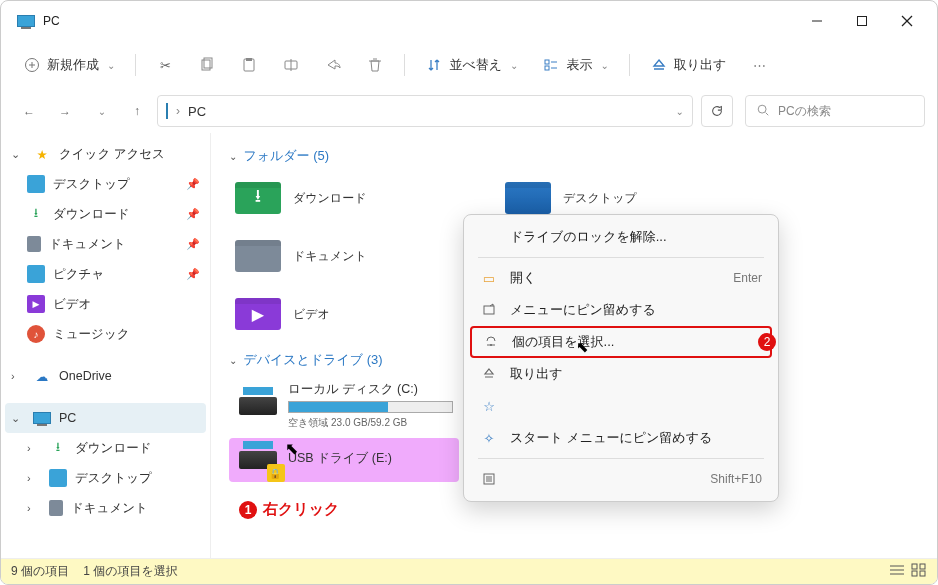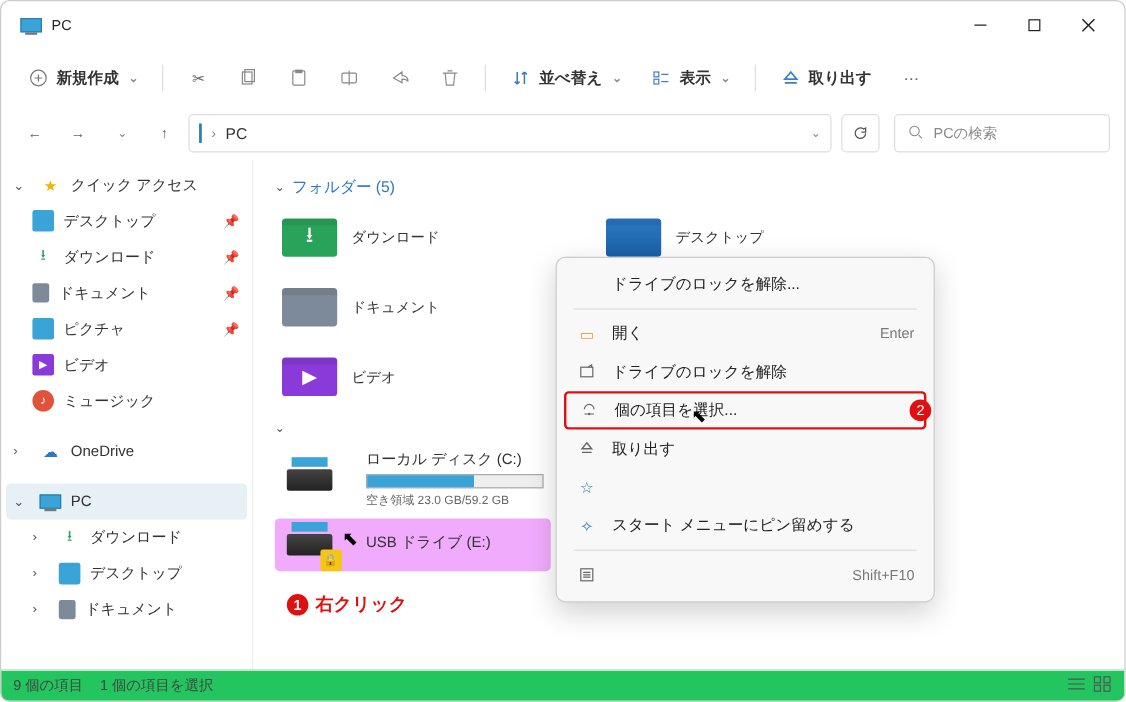--- a/index.html
+++ b/index.html
@@ -8,21 +8,21 @@
 
 .titlebar { display: flex; align-items: center; height: 40px; padding: 0 8px; }
 .titlebar .app-icon { width: 18px; height: 14px; margin: 0 8px; display: flex; align-items: center; justify-content: center; }
 .titlebar .title { font-size: 12px; color: #222; }
 .titlebar .spacer { flex: 1; }
 .win-btn { width: 45px; height: 32px; display: flex; align-items: center; justify-content: center; color: #222; }
 
 
 .toolbar { display: flex; align-items: center; height: 48px; padding: 0 12px; gap: 4px; }
 .tool-btn { display: flex; align-items: center; gap: 6px; padding: 6px 10px; color: #5a5a5a; border-radius: 4px; font-size: 13px; }
-.tool-btn.labeled { color: #333; font-weight: bold; }
+.tool-btn.labeled { color: #333; }
 .tool-icon { width: 18px; height: 18px; display: flex; align-items: center; justify-content: center; color: #666; }
 .sep { width: 1px; height: 22px; background: #ddd; margin: 0 6px; }
 .chev { font-size: 10px; color: #888; margin-left: 2px; }
 
 
 .navbar { display: flex; align-items: center; height: 44px; padding: 0 12px; gap: 4px; }
 .nav-btn { width: 32px; height: 32px; display: flex; align-items: center; justify-content: center; color: #666; }
 .address { flex: 1; display: flex; align-items: center; height: 32px; border: 1px solid #ddd; border-radius: 4px; padding: 0 8px; gap: 8px; }
 .address .crumb { color: #333; font-size: 13px; }
 .address .tail { flex: 1; }
@@ -42,42 +42,42 @@
 .indent { padding-left: 22px; }
 .side-gap { height: 12px; }
 
 
 .content { flex: 1; padding: 8px 18px; position: relative; }
 .group-hdr { display: flex; align-items: center; gap: 6px; color: #2b78c4; font-size: 13px; margin: 6px 0 8px; }
 .group-hdr .twist { color: #555; font-size: 10px; }
 .folder-grid { display: flex; flex-wrap: wrap; gap: 8px 40px; margin-bottom: 12px; }
 .folder-item { display: flex; align-items: center; gap: 12px; width: 230px; height: 50px; padding: 2px 6px; }
 .folder-icon { width: 46px; height: 36px; border-radius: 3px; display: flex; align-items: center; justify-content: center; color: #fff; }
-.drive-item { display: flex; align-items: center; gap: 24px; width: 230px; padding: 4px 6px; border-radius: 4px; }
+.drive-item { display: flex; align-items: center; gap: 7px; width: 230px; padding: 4px 6px; border-radius: 4px; }
 .drive-item.sel { background: #f0abfc; }
 .drive-icon { width: 46px; height: 36px; display: flex; align-items: center; justify-content: center; position: relative; }
 .drive-body { flex: 1; }
 .drive-name { font-size: 12.5px; margin-bottom: 3px; }
 .drive-bar { width: 100%; height: 12px; border: 1px solid #aaa; background: #eee; position: relative; }
 .drive-fill { position: absolute; left: 0; top: 0; bottom: 0; background: #3aa3d8; }
 .drive-sub { font-size: 10px; color: #666; margin-top: 3px; }
 .cursor { position: absolute; font-size: 16px; color: #000; }
 .annot { display: flex; align-items: center; gap: 6px; color: #e01010; font-weight: bold; font-size: 15px; }
 .num-badge { width: 18px; height: 18px; border-radius: 50%; background: #e01010; color: #fff; display: flex; align-items: center; justify-content: center; font-size: 12px; }
 
 
 .context-menu { position: absolute; left: 462px; top: 213px; width: 316px; background: #f8f8f8; border: 1px solid #ccc; border-radius: 8px; box-shadow: 0 8px 24px rgba(0,0,0,.18); padding: 6px; }
 .ctx-item { display: flex; align-items: center; height: 32px; padding: 0 10px; gap: 12px; border-radius: 4px; font-size: 13px; color: #222; }
 .ctx-item .icon { width: 18px; display: flex; align-items: center; justify-content: center; color: #555; }
 .ctx-item .shortcut { margin-left: auto; color: #777; font-size: 12px; }
 .ctx-item.hl { border: 2px solid #e01010; }
 .ctx-sep { height: 1px; background: #ddd; margin: 4px 8px; }
 
 
-.statusbar { position: absolute; bottom: 0; left: 0; right: 0; height: 26px; display: flex; align-items: center; padding: 0 10px; gap: 14px; font-size: 12px; color: #444; border-top: 1px solid #eee; background: #22c55e; }
+.statusbar { position: absolute; bottom: 0; left: 0; right: 0; height: 26px; display: flex; align-items: center; padding: 0 10px; gap: 14px; font-size: 12px; color: #444; border-top: 1px solid #eee; background: #fef9c3; }
 .statusbar .views { margin-left: auto; display: flex; gap: 6px; }
 
 
 .fico { width: 46px; height: 32px; border-radius: 3px; position: relative; }
 .fico::after { content: ""; position: absolute; inset: 0; border-top: 6px solid rgba(0,0,0,.08); border-radius: 3px 3px 0 0; }
 .mini-pc { width: 18px; height: 12px; background: #3aa3d8; border: 1px solid #2a7eb0; position: relative; }
 .mini-pc::after { content: ""; position: absolute; left: 3px; right: 3px; bottom: -3px; height: 2px; background: #777; }
 .drive-box { width: 38px; height: 18px; background: linear-gradient(#444,#222); border-radius: 2px; position: relative; }
 .drive-box::before { content: ""; position: absolute; top: -10px; left: 4px; right: 4px; height: 8px; background: #3aa3d8; }
 .lock-badge { position: absolute; right: -4px; bottom: -4px; width: 18px; height: 18px; background: #f5c518; border-radius: 2px; }
@@ -319,20 +319,21 @@
       <div class="folder-item">
         <div class="folder-icon fico" style="background:#8a3ad8">
             <span style="font-size:16px">▶</span>
           </div>
         <span>ビデオ</span>
       </div>
     </div>
 
     <div class="group-hdr">
       <span class="twist">⌄</span>
+      <span>デバイスとドライブ (3)</span>
     </div>
 
     <div class="drive-item">
       <div class="drive-icon">
           <div class="drive-box"></div>
         </div>
       <div class="drive-body">
         <div class="drive-name">ローカル ディスク (C:)</div>
         <div class="drive-bar">
             <div class="drive-fill" style="width:61%"></div>
@@ -370,21 +371,21 @@
     <span>開く</span>
     <span class="shortcut">Enter</span>
   </div>
   <div class="ctx-item">
     <span class="icon">
         <svg width="14" height="14" viewBox="0 0 14 14">
           <rect x="2" y="3" width="10" height="8" fill="none" stroke="#666"></rect>
           <path d="M8 3l3-2v2" fill="none" stroke="#666"></path>
         </svg>
       </span>
-    <span>ドライブのロックを解除</span>
+    <span>メニューにピン留めする</span>
   </div>
   <div class="ctx-item hl" style="position:relative">
     <span class="icon">
         <svg width="14" height="14" viewBox="0 0 14 14">
           <path d="M3 10h8M3 6a4 4 0 0 1 8 0" fill="none" stroke="#666"></path>
           <circle cx="7" cy="10" r="1" fill="#666"></circle>
         </svg>
       </span>
     <span>個の項目を選択...</span>
     <span class="cursor" style="left:104px;top:10px;font-size:15px">⬉</span>

